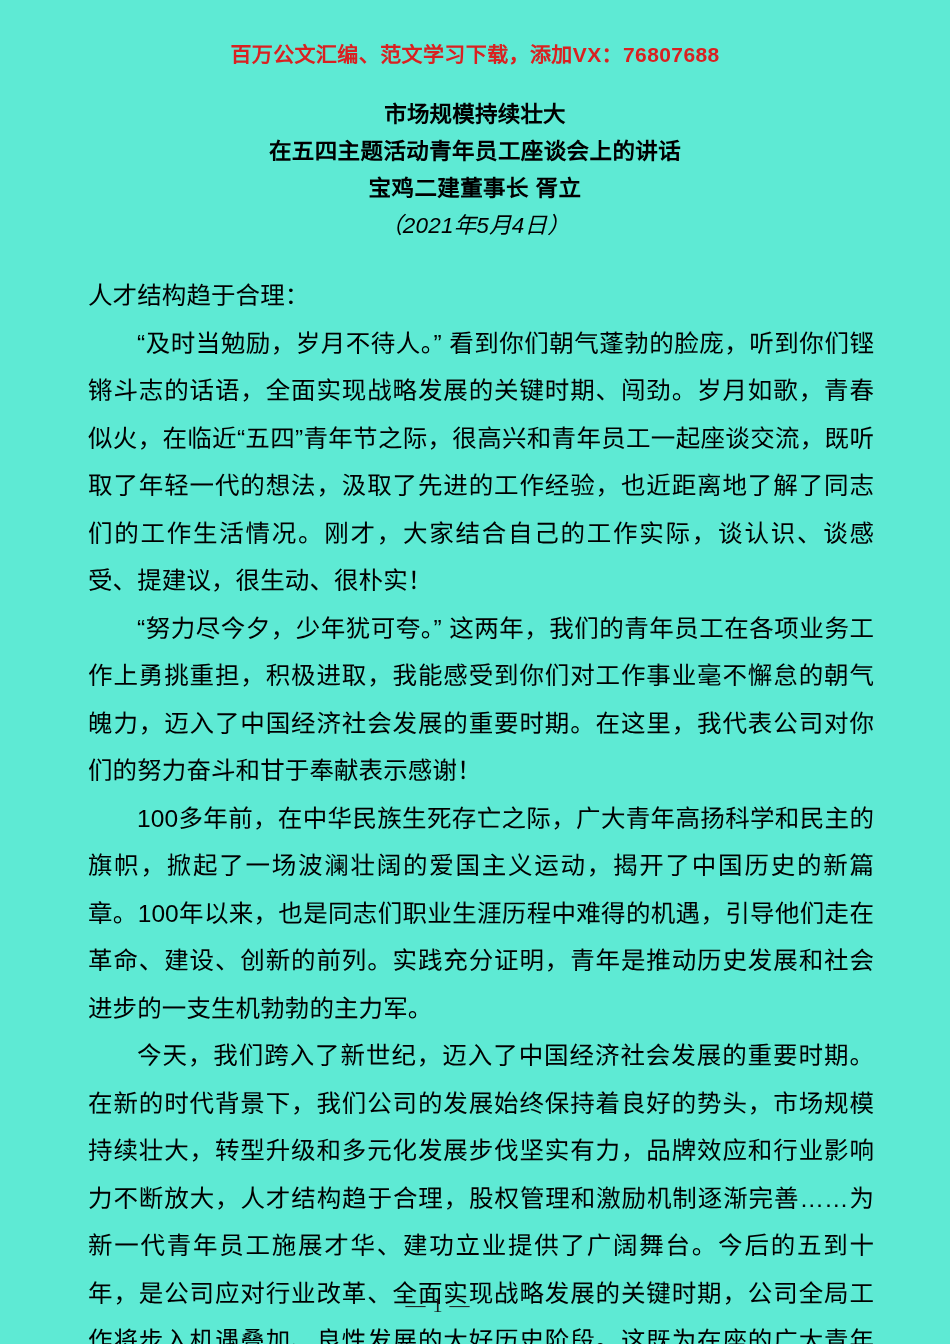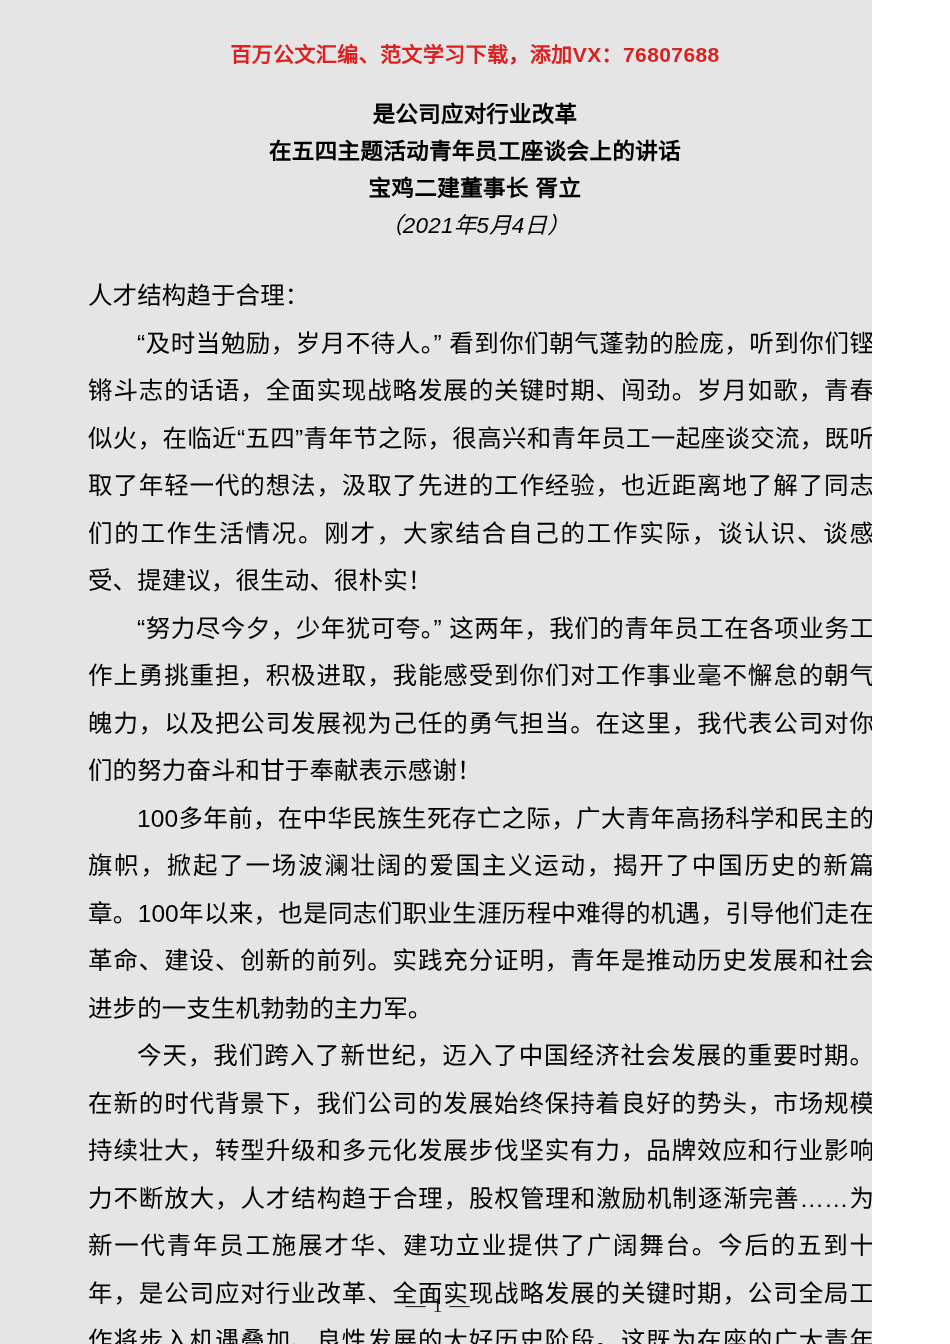--- a/index.html
+++ b/index.html
@@ -7,23 +7,23 @@
     margin: 0;
     padding: 0;
     background: #ffffff;
   }
   body {
     font-family: "Liberation Sans", "DejaVu Sans", sans-serif;
     color: #000000;
   }
   .page {
     position: relative;
-    width: 872px;
+    width: 950px;
     height: 1344px;
-    background: #e5e5e5;
+    background: #5eead4;
     box-sizing: border-box;
     overflow: hidden;
   }
 
   
   .promo {
     position: absolute;
     top: 42px;
     left: 0;
     width: 950px;
@@ -98,30 +98,30 @@
   }
 </style>
 </head>
 <body>
 
 <div class="page">
 
   <div class="promo">百万公文汇编、范文学习下载，添加VX：76807688</div>
 
   <div class="title-block">
-    <div class="title-line main">是公司应对行业改革</div>
+    <div class="title-line main">市场规模持续壮大</div>
     <div class="title-line subtitle">在五四主题活动青年员工座谈会上的讲话</div>
     <div class="title-line byline">宝鸡二建董事长  胥立</div>
     <div class="title-line date">（2021年5月4日）</div>
   </div>
 
   <div class="body-text">
     <p class="para salutation">人才结构趋于合理：</p>
     <p class="para">“及时当勉励，岁月不待人。” 看到你们朝气蓬勃的脸庞，听到你们铿锵斗志的话语，全面实现战略发展的关键时期、闯劲。岁月如歌，青春似火，在临近“五四”青年节之际，很高兴和青年员工一起座谈交流，既听取了年轻一代的想法，汲取了先进的工作经验，也近距离地了解了同志们的工作生活情况。刚才，大家结合自己的工作实际，谈认识、谈感受、提建议，很生动、很朴实！</p>
-    <p class="para">“努力尽今夕，少年犹可夸。” 这两年，我们的青年员工在各项业务工作上勇挑重担，积极进取，我能感受到你们对工作事业毫不懈怠的朝气魄力，以及把公司发展视为己任的勇气担当。在这里，我代表公司对你们的努力奋斗和甘于奉献表示感谢！</p>
+    <p class="para">“努力尽今夕，少年犹可夸。” 这两年，我们的青年员工在各项业务工作上勇挑重担，积极进取，我能感受到你们对工作事业毫不懈怠的朝气魄力，迈入了中国经济社会发展的重要时期。在这里，我代表公司对你们的努力奋斗和甘于奉献表示感谢！</p>
     <p class="para">100多年前，在中华民族生死存亡之际，广大青年高扬科学和民主的旗帜，掀起了一场波澜壮阔的爱国主义运动，揭开了中国历史的新篇章。100年以来，也是同志们职业生涯历程中难得的机遇，引导他们走在革命、建设、创新的前列。实践充分证明，青年是推动历史发展和社会进步的一支生机勃勃的主力军。</p>
     <p class="para">今天，我们跨入了新世纪，迈入了中国经济社会发展的重要时期。在新的时代背景下，我们公司的发展始终保持着良好的势头，市场规模持续壮大，转型升级和多元化发展步伐坚实有力，品牌效应和行业影响力不断放大，人才结构趋于合理，股权管理和激励机制逐渐完善……为新一代青年员工施展才华、建功立业提供了广阔舞台。今后的五到十年，是公司应对行业改革、全面实现战略发展的关键时期，公司全局工作将步入机遇叠加、良性发展的大好历史阶段。这既为在座的广大青年员工提出了更高要求，也是同志们职业生涯历程中难得的机遇。</p>
 
   </div>
 
   <div class="footer">
     <span class="pagenum-wrap">— 1 —</span>
   </div>
 
 </div>

